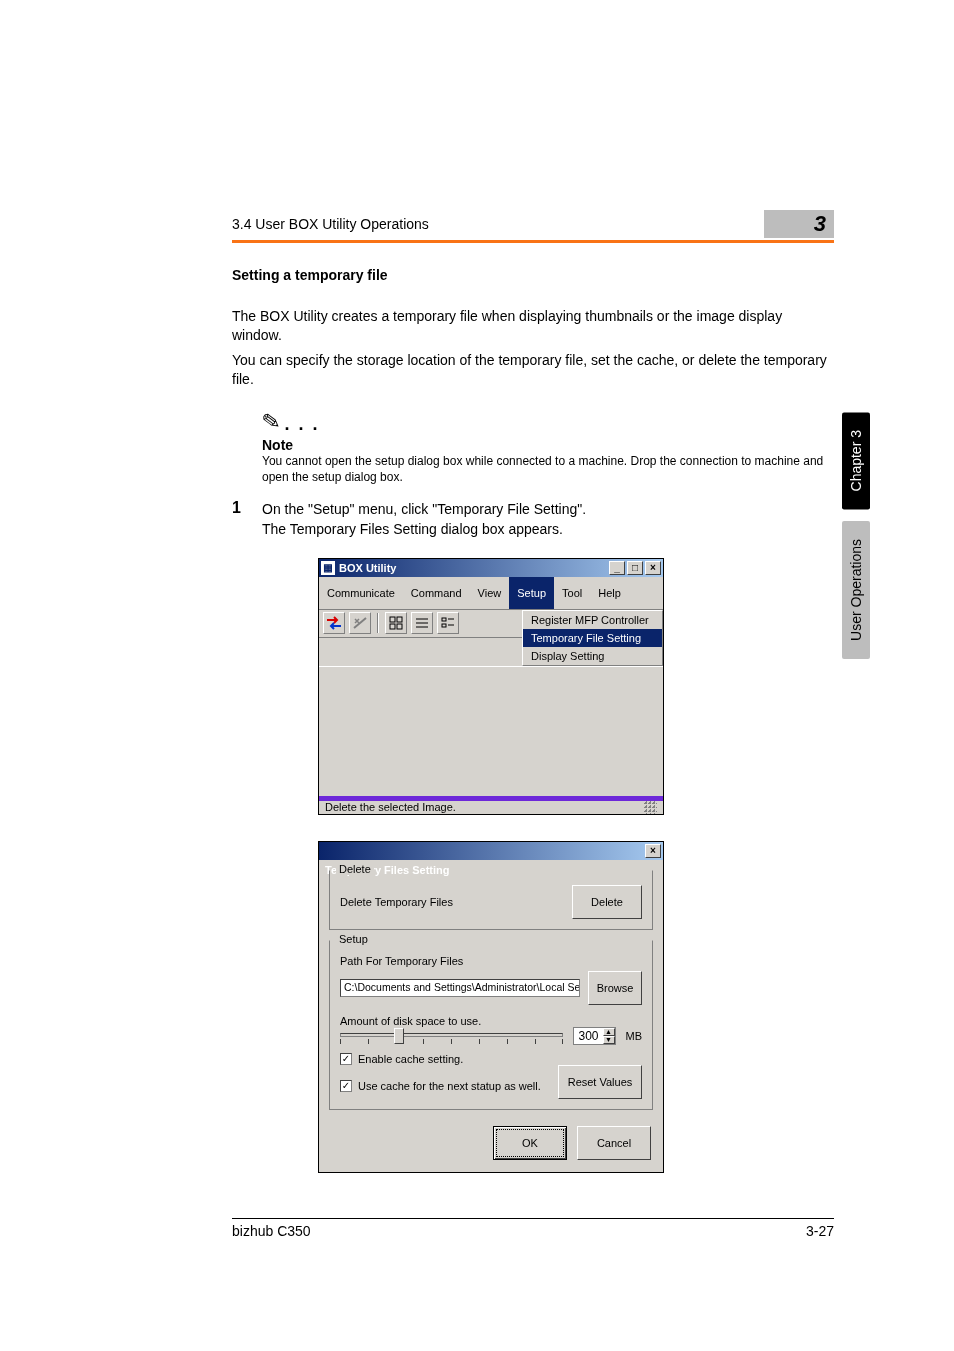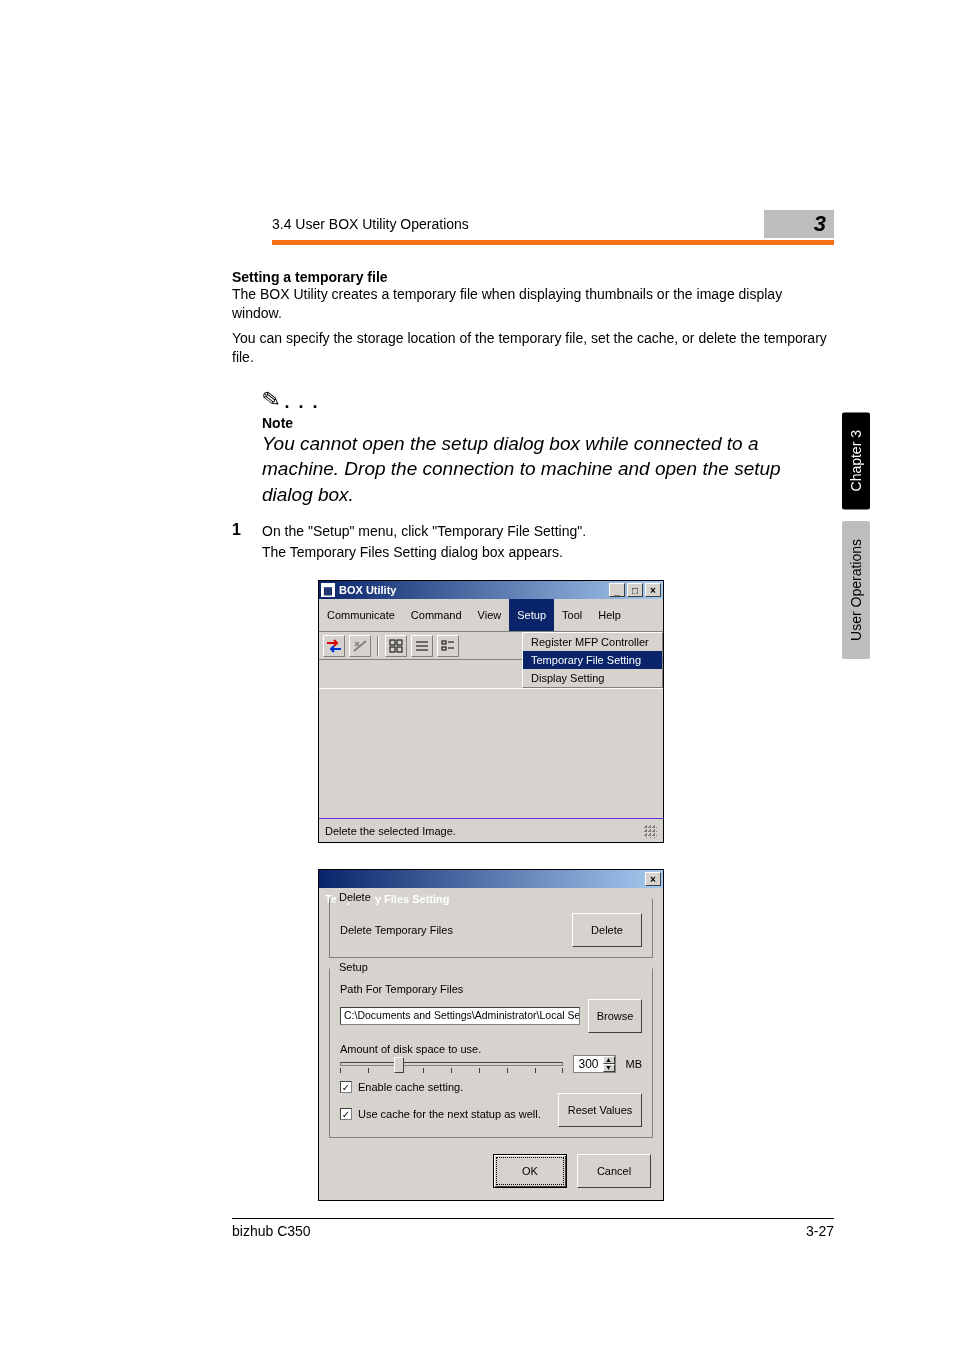--- a/index.html
+++ b/index.html
@@ -13,50 +13,49 @@
     position: relative;
   }
   .page {
     padding: 210px 120px 0 232px;
     position: relative;
   }
   .header-line {
     display: flex;
     align-items: center;
     justify-content: space-between;
-    border-bottom: 5px solid #f97316;
+    border-bottom: 3px solid #f97316;
     padding-bottom: 2px;
     margin-bottom: 24px;
-    margin-left: 40px;
   }
   .header-text { font-size: 14px; }
   .chapter-badge {
     background: #bdbdbd;
     width: 70px;
     height: 28px;
     display: flex;
     align-items: center;
     justify-content: flex-end;
     padding-right: 8px;
     font-size: 22px;
     font-weight: bold;
     font-style: italic;
   }
   .section-title {
     font-size: 14px;
     font-weight: bold;
-    margin-bottom: 0;
+    margin-bottom: 24px;
   }
   .para { font-size: 14px; line-height: 1.35; margin-bottom: 6px; }
   .note-block { margin: 20px 0 14px 30px; }
   .note-icon-row { display: flex; align-items: flex-end; gap: 4px; }
   .note-icon { font-size: 22px; transform: rotate(-8deg); }
   .note-dots { font-size: 18px; font-weight: bold; letter-spacing: 2px; }
   .note-label { font-size: 14px; font-weight: bold; margin-top: 2px; }
-  .note-text { font-size: 19px; font-style: italic; line-height: 1.35; }
+  .note-text { font-size: 12px; line-height: 1.35; }
   .step-row { display: flex; gap: 14px; margin-top: 6px; }
   .step-num { font-size: 16px; font-weight: bold; width: 16px; }
   .step-body { font-size: 14px; line-height: 1.45; }
   .screenshots { margin-left: 86px; margin-top: 18px; }
   
   .win {
     width: 346px;
     border: 1px solid #000;
     background: #d6d3ce;
     font-family: Tahoma, Arial, sans-serif;
@@ -99,22 +98,22 @@
   .tbtn svg { display:block; }
   .dropdown {
     position:relative; background:#d6d3ce;
     border:1px solid #808080; border-top-color:#fff; border-left-color:#fff;
     width:141px;
   }
   .dropdown .dditem { padding:3px 8px; border-bottom:0; cursor:default; }
   .dropdown .dditem.hl { background:#0a246a; color:#fff; }
   .workarea { height:130px; background:#d6d3ce; border-top:1px solid #fff; }
   .statusbar {
-    border-top:1px solid #6d28d9; background:#d6d3ce; padding:2px 6px;
-    display:flex; justify-content:space-between; align-items:center; height:24px;
+    border-top:5px solid #6d28d9; background:#d6d3ce; padding:2px 6px;
+    display:flex; justify-content:space-between; align-items:center; height:18px;
   }
   .grip { width:14px; height:14px;
     background:
       linear-gradient(135deg, transparent 50%, #808080 50%) 0 0/4px 4px;
   }
   
   .dlg {
     width: 346px;
     border: 1px solid #000;
     background:#d6d3ce;

